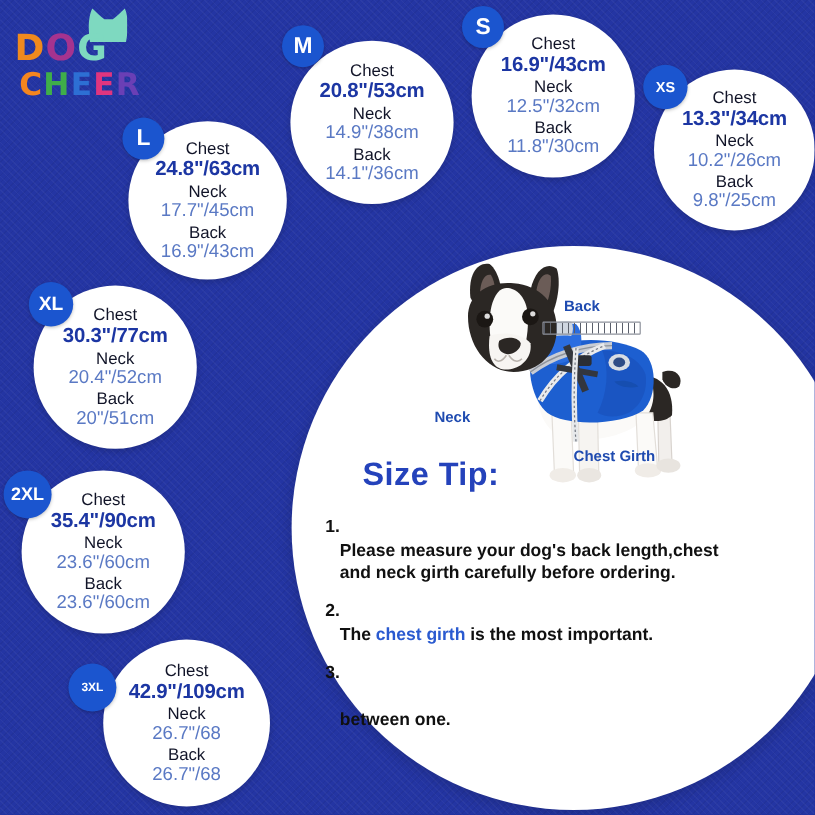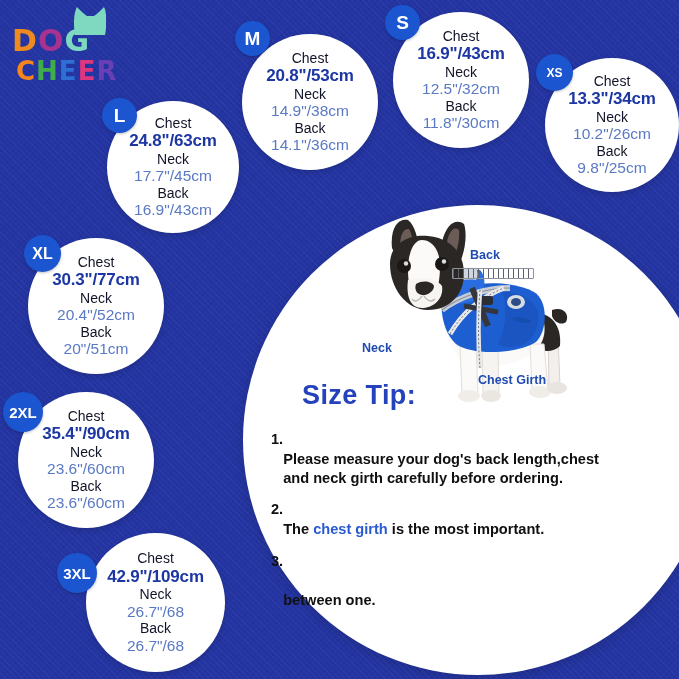--- a/index.html
+++ b/index.html
@@ -343,15 +343,15 @@
   <div class="badge" style="left:3px; top:392px; width:40px; height:40px; font-size:15px;">2XL</div>
 
   <div class="bubble" style="left:86px; top:533px; width:139px; height:139px;">
     <span class="lbl">Chest</span>
     <span class="chest-val">42.9"/109cm</span>
     <span class="lbl">Neck</span>
     <span class="sub-val">26.7"/68</span>
     <span class="lbl">Back</span>
     <span class="sub-val">26.7"/68</span>
   </div>
-  <div class="badge" style="left:57px; top:553px; width:40px; height:40px; font-size:15px;">3XL</div>
+  <div class="badge" style="left:57px; top:553px; width:40px; height:40px; font-size:10px;">3XL</div>
 
 </div>
 
 </body></html>

